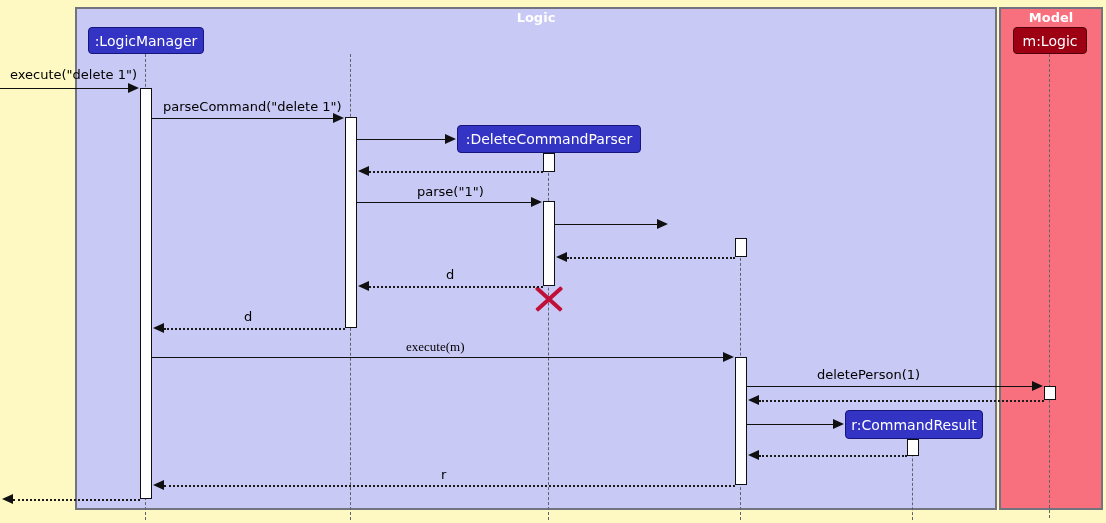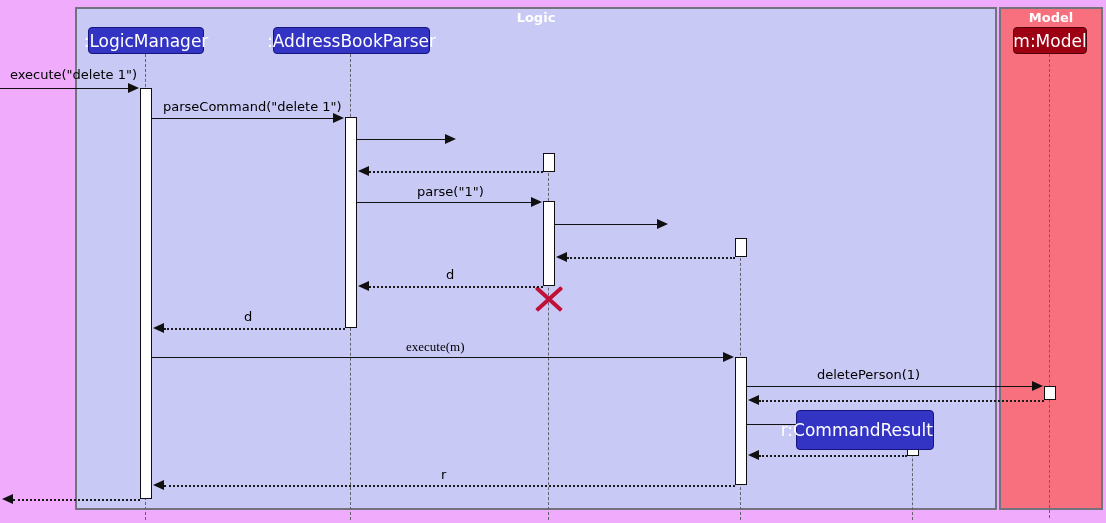--- a/index.html
+++ b/index.html
@@ -16,21 +16,21 @@
     --lifeline:#62626E;
   }
   *{margin:0;padding:0;box-sizing:border-box}
   body{
     font-family:"DejaVu Sans","Liberation Sans",sans-serif;
     background:#fff;
   }
   .canvas{
     position:relative;
     width:1106px;height:523px;
-    background:#f0abfc;
+    background:#fef9c3;
     overflow:hidden;
   }
   .frame{
     position:absolute;
     border:2px solid var(--frame-border);
   }
   .frame.logic{background:var(--logic-frame-bg);}
   .frame.model{background:var(--model-frame-bg);padding-left:22px;}
   .frame-title{
     position:absolute;
@@ -52,21 +52,21 @@
     background:#fff;
     border:1.4px solid #0f0f0f;
   }
   .pbox{
     position:absolute;
     display:flex;align-items:center;justify-content:center;
     background:var(--logic-accent);
     border:1.6px solid var(--logic-box-border);
     border-radius:4px;
     color:#fff;
-    font-size:17px;
+    font-size:14px;
     white-space:nowrap;
   }
   .pbox.model-box{
     background:var(--model-accent);
     border-color:var(--model-box-border);
   }
   .line{
     position:absolute;height:0;
     border-top:1.6px solid #111;
   }
@@ -177,28 +177,28 @@
 
   <div class="line ret" style="left:164px;top:485px;width:571px;"></div>
   <div class="ah l" style="left:153px;top:480px;"></div>
 
   <div class="line ret" style="left:13px;top:499px;width:127px;"></div>
   <div class="ah l" style="left:2px;top:494px;"></div>
 
   <div class="pbox" style="left:88px;top:27px;width:116px;height:27px;">
     <span>:LogicManager</span>
   </div>
-  <div class="pbox" style="left:273px;top:27px;width:157px;height:27px;">
-    <span>:AddressBookParser</span>
-  </div>
-  <div class="pbox" style="left:796px;top:410px;width:138px;height:40px;justify-content:flex-end;">
+  <div class="pbox" style="left:457px;top:125px;width:184px;height:28px;">
+    <span>:DeleteCommandParser</span>
+  </div>
+  <div class="pbox" style="left:845px;top:410px;width:138px;height:29px;">
     <span>r:CommandResult</span>
   </div>
   <div class="pbox model-box" style="left:1013px;top:27px;width:74px;height:27px;">
-    <span>m:Model</span>
+    <span>m:Logic</span>
   </div>
 
   <span class="mlabel" style="left:10px;top:67px;">execute("delete 1")</span>
   <span class="mlabel" style="left:163px;top:99px;">parseCommand("delete 1")</span>
   <span class="mlabel" style="left:417px;top:184px;">parse("1")</span>
   <span class="mlabel" style="left:446px;top:267px;">d</span>
   <span class="mlabel" style="left:244px;top:309px;">d</span>
   <span class="mlabel" style="left:406px;top:339px;font-family:Liberation Serif, serif;">execute(m)</span>
   <span class="mlabel" style="left:817px;top:367px;">deletePerson(1)</span>
   <span class="mlabel" style="left:441px;top:467px;">r</span>

